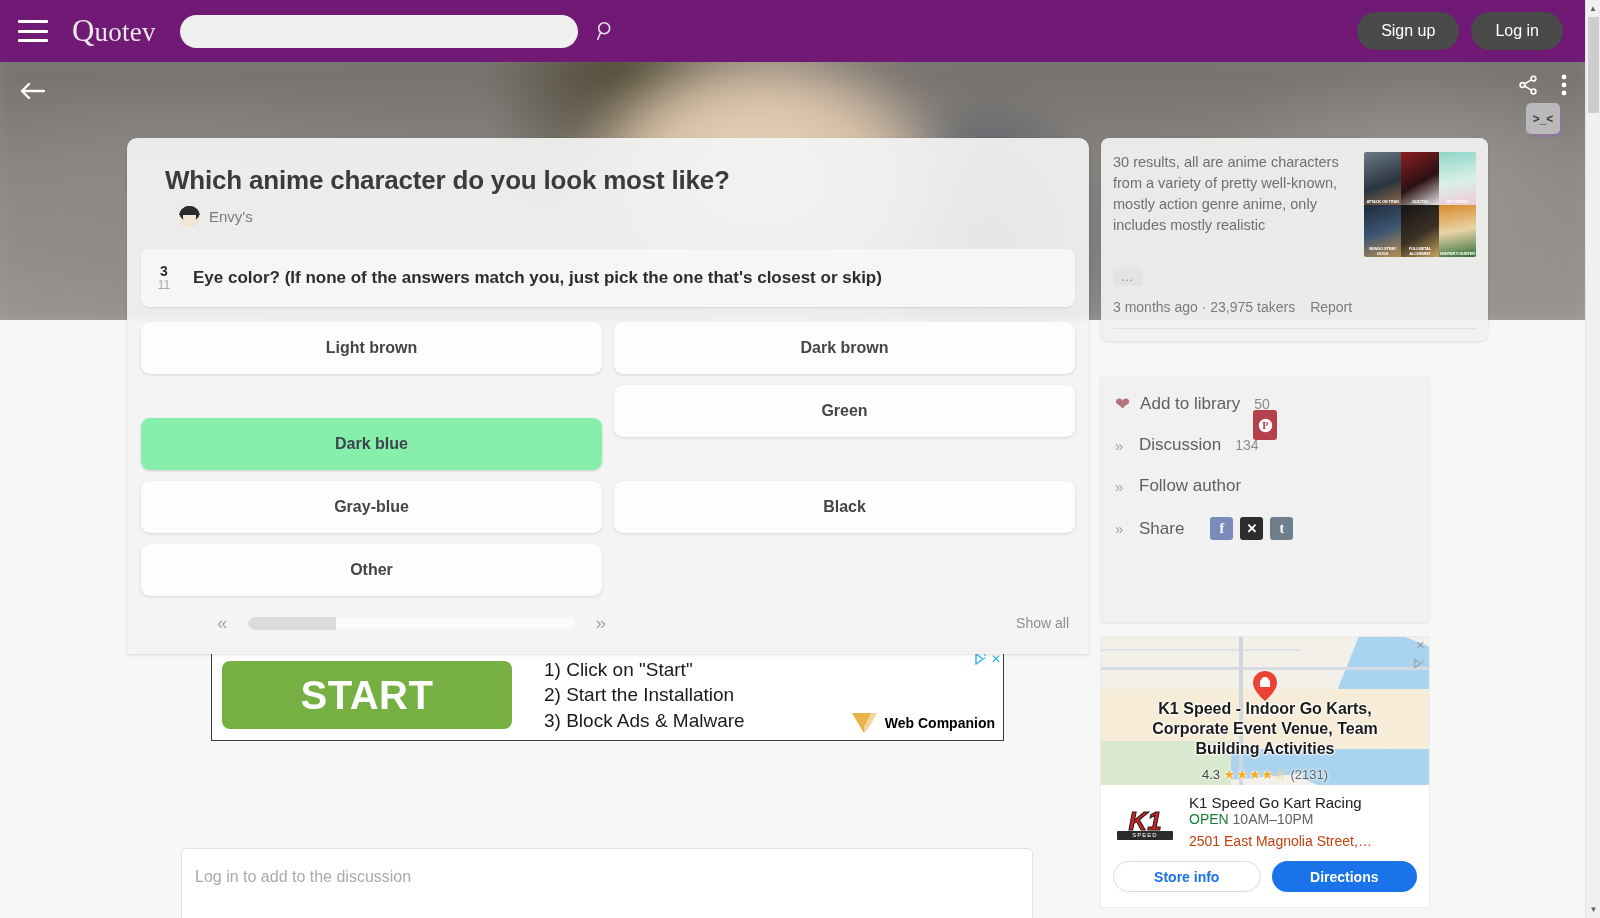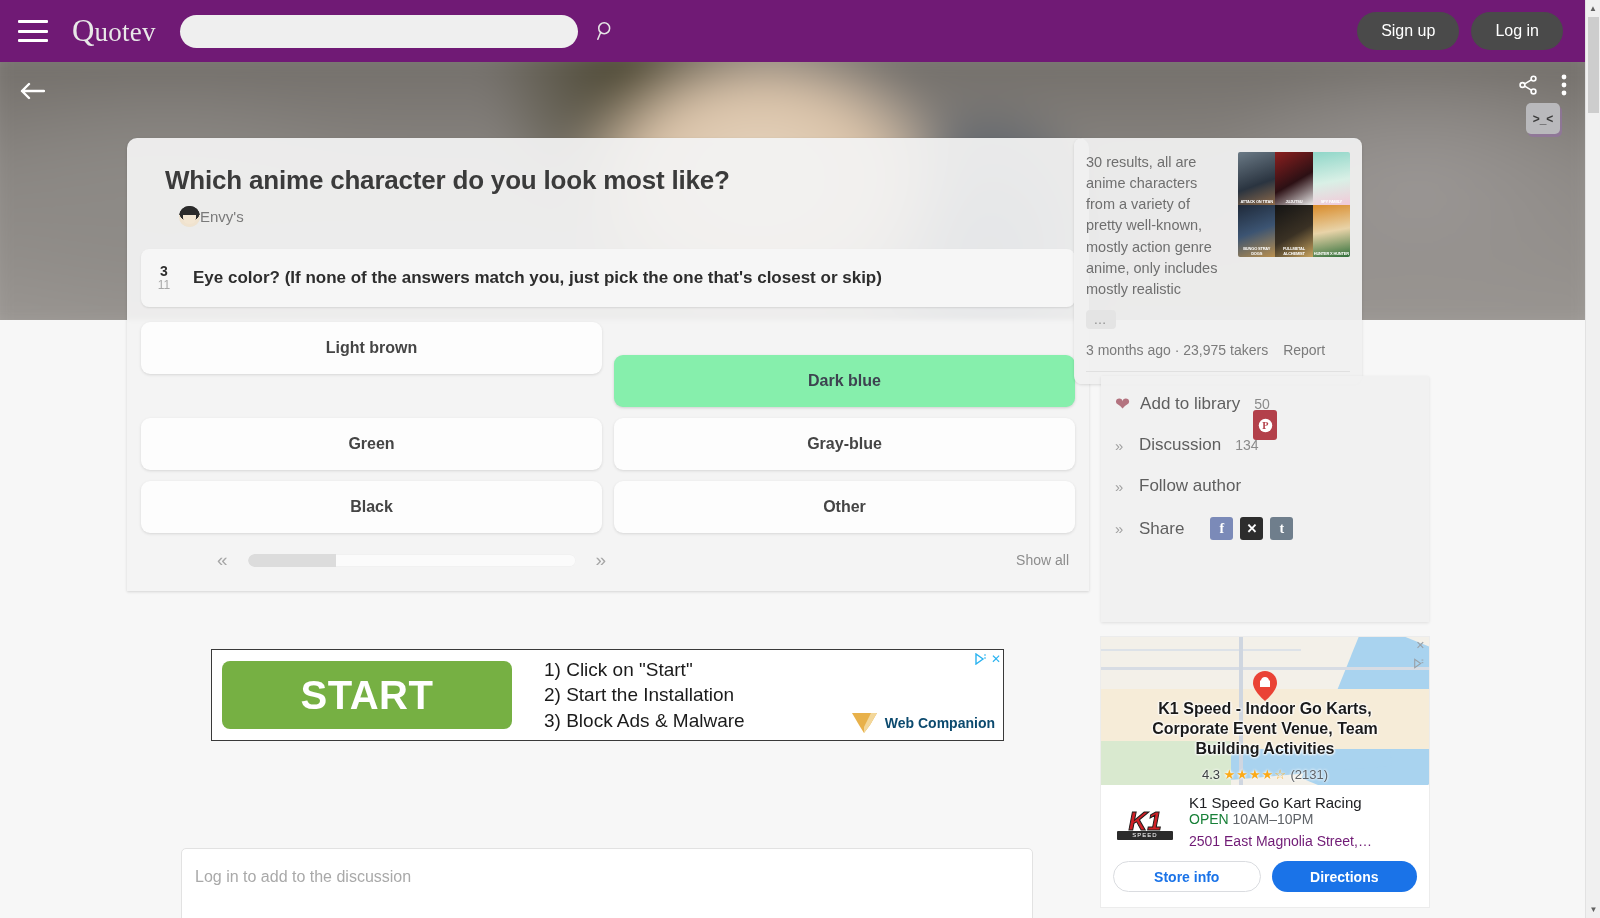--- a/index.html
+++ b/index.html
@@ -80,21 +80,21 @@
   
   .quiz-card {
     position: absolute; left: 127px; top: 76px; width: 962px;
     background: rgba(243,243,243,.93);
     border-radius: 10px 10px 0 0;
     box-shadow: 0 1px 3px rgba(0,0,0,.14);
     z-index: 10;
     backdrop-filter: blur(2px);
   }
   .quiz-title { font-size: 26px; font-weight: bold; color: #3b3b3b; padding: 27px 0 0 38px; letter-spacing: -.2px; }
-  .author-row { display: flex; align-items: center; padding: 10px 0 22px 52px; }
+  .author-row { display: flex; align-items: center; gap: 9px; padding: 10px 0 22px 52px; }
   .avatar {
     width: 21px; height: 21px; border-radius: 50%; overflow: hidden; position: relative;
     background: #e6e2d8;
   }
   .avatar .hair { position: absolute; inset: 0; background:
      radial-gradient(circle at 50% 22%, #2b2b2b 0 55%, rgba(0,0,0,0) 56%),
      linear-gradient(180deg,#1d1d1d 0 42%, #f0e3cf 42% 100%); }
   .avatar .face { position:absolute; left:4px; right:4px; top:9px; height:9px;
      background:#f3e6d2; border-radius:0 0 6px 6px;}
   .author-name { font-size: 15px; color: #7a7a7a; }
@@ -140,33 +140,33 @@
   }
   .ad-start {
     width: 290px; height: 68px; margin-left: 10px; background: #76b043;
     border-radius: 8px; display: flex; align-items: center; justify-content: center;
     color: #fff; font-size: 40px; font-weight: bold; letter-spacing: .5px;
     font-family: "Liberation Sans", sans-serif;
   }
   .ad-steps { margin-left: 32px; font-size: 19px; color: #1b1b1b; line-height: 1.33; }
   .ad-logo { position: absolute; right: 8px; bottom: 6px; display: flex; align-items: center; gap: 7px; }
   .ad-logo .mark { width: 27px; height: 23px; }
-  .ad-logo .txt { font-size: 14px; font-weight: bold; color: #0c4a6e; }
+  .ad-logo .txt { font-size: 14px; font-weight: bold; color: #000000; }
   .ad-corner { position: absolute; right: 2px; top: 2px; display: flex; align-items: center; gap: 3px; }
 
   
   .disc-box {
     position: absolute; left: 181px; top: 786px; width: 852px; height: 76px;
     background: #fff; border: 1px solid #e2e2e2; border-radius: 5px;
   }
   .disc-placeholder { font-size: 16px; color: #a9a9a9; padding: 19px 0 0 13px; }
 
   
   .side-info {
-    position: absolute; left: 1074px; top: 76px; width: 288px;
+    position: absolute; left: 1101px; top: 76px; width: 387px;
     background: rgba(240,240,240,.94); border-radius: 8px;
     box-shadow: 0 1px 3px rgba(0,0,0,.12); z-index: 10; padding-bottom: 12px;
   }
   .side-top { display: flex; padding: 14px 12px 0 12px; gap: 10px; }
   .side-desc { font-size: 14.5px; color: #6f6f6f; line-height: 1.46; flex: 1; }
   .thumb-grid {
     width: 112px; height: 105px; flex: 0 0 112px;
     display: grid; grid-template-columns: repeat(3, 1fr); grid-template-rows: repeat(2, 1fr);
     gap: 0; overflow: hidden; border-radius: 2px;
   }
@@ -240,21 +240,21 @@
     font-weight: bold; font-style: italic; text-align: center; font-family: "Liberation Sans", sans-serif;
     -webkit-text-stroke: 1px #1a1a1a; }
   .k1logo .sp { position: absolute; left: 6px; right: 6px; bottom: 4px; height: 9px;
     background: #2b2b2b; border-radius: 1px; color:#fff; font-size:6px; text-align:center; line-height:9px;
     letter-spacing: 1px; }
   .store-txt { flex: 1; }
   .store-name { font-size: 15px; color: #202124; line-height: 1.15; }
   .store-open { font-size: 14px; line-height: 1.2; }
   .store-open .o { color: #188038; }
   .store-open .h { color: #5f6368; }
-  .store-addr { font-size: 14px; color: #701a75; margin-top: 5px; }
+  .store-addr { font-size: 14px; color: #c2410c; margin-top: 5px; }
   .ad-buttons { display: flex; gap: 11px; padding: 12px 12px 0 12px; }
   .ad-btn { flex: 1; height: 31px; border-radius: 16px; font-size: 14px; font-weight: bold;
     display: flex; align-items: center; justify-content: center; cursor: pointer;
     font-family: "Liberation Sans", sans-serif; }
   .ad-btn.outline { border: 1px solid #dadce0; color: #1a73e8; background: #fff; }
   .ad-btn.filled { background: #1a73e8; color: #fff; border: none; }
   .ad-x { position: absolute; right: 4px; top: 2px; font-size: 11px; color: #9aa0a6; cursor: pointer; z-index: 6;}
   .ad-i { position: absolute; right: 4px; top: 18px; z-index: 6; cursor: pointer; }
 
   
@@ -320,20 +320,21 @@
     <div class="question-bar">
       <div class="qnum">
         <span class="cur">3</span>
         <span class="tot">11</span>
       </div>
       <div class="qtext">Eye color? (If none of the answers match you, just pick the one that's closest or skip)</div>
     </div>
 
     <div class="answers">
       <div class="answer">Light brown</div>
+      <div class="answer">Dark brown</div>
       <div class="answer selected">Dark blue</div>
       <div class="answer">Green</div>
       <div class="answer">Gray-blue</div>
       <div class="answer">Black</div>
       <div class="answer">Other</div>
     </div>
 
     <div class="pager">
       <div style="width:62px"></div>
       <div class="pg-arrow">«</div>

